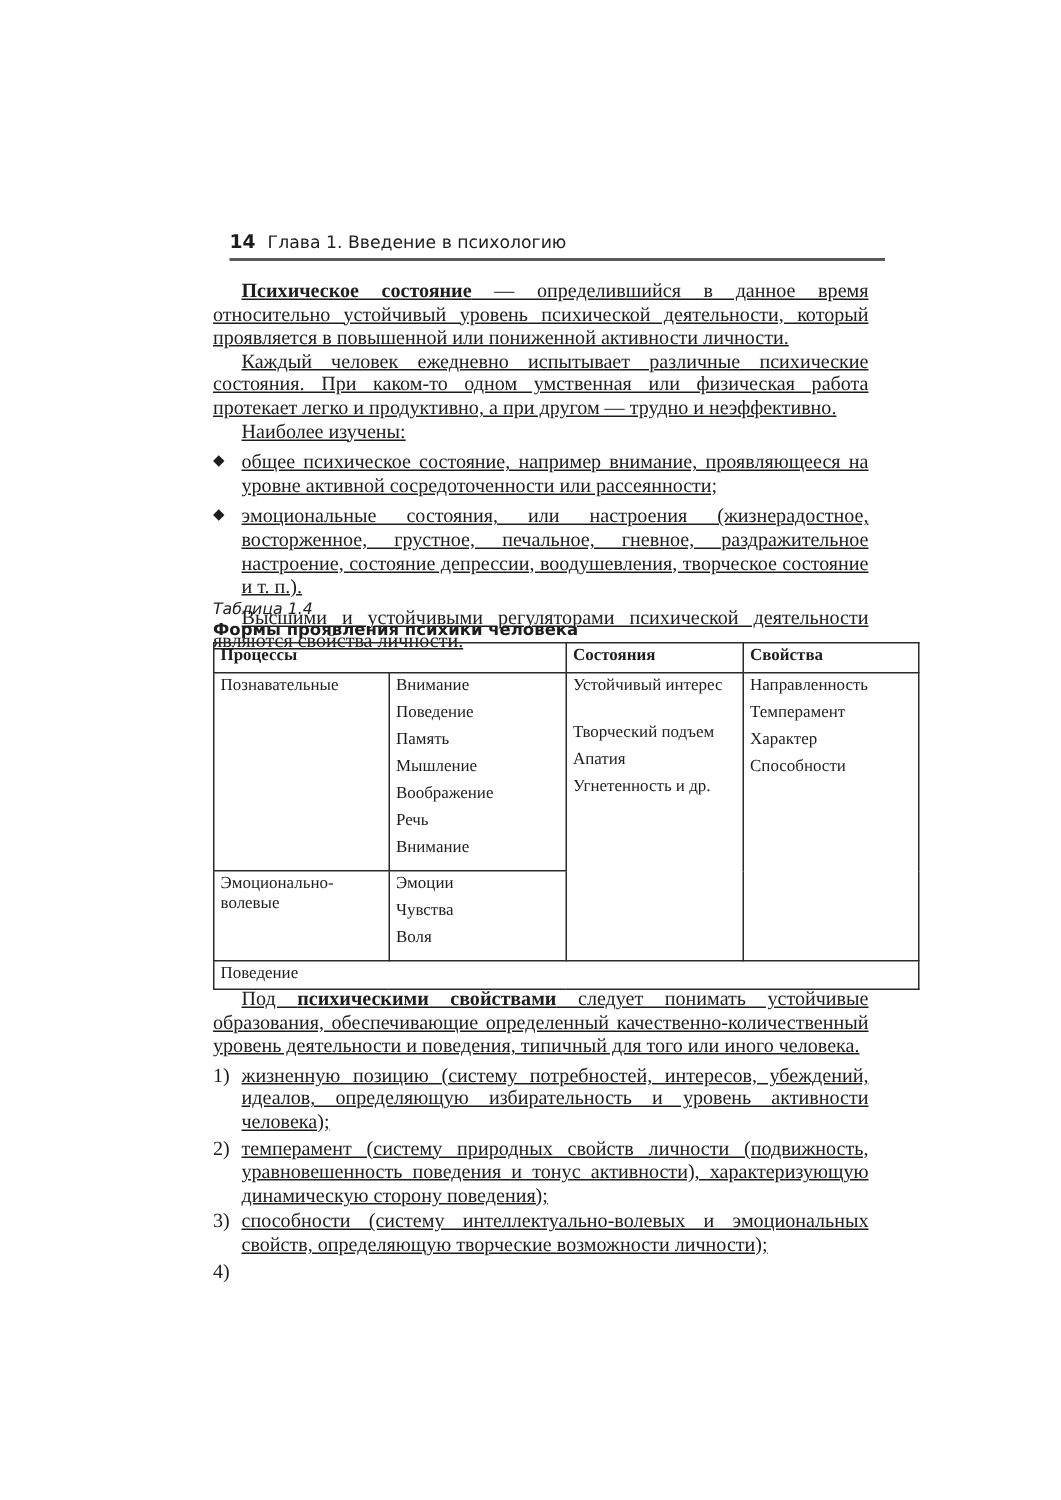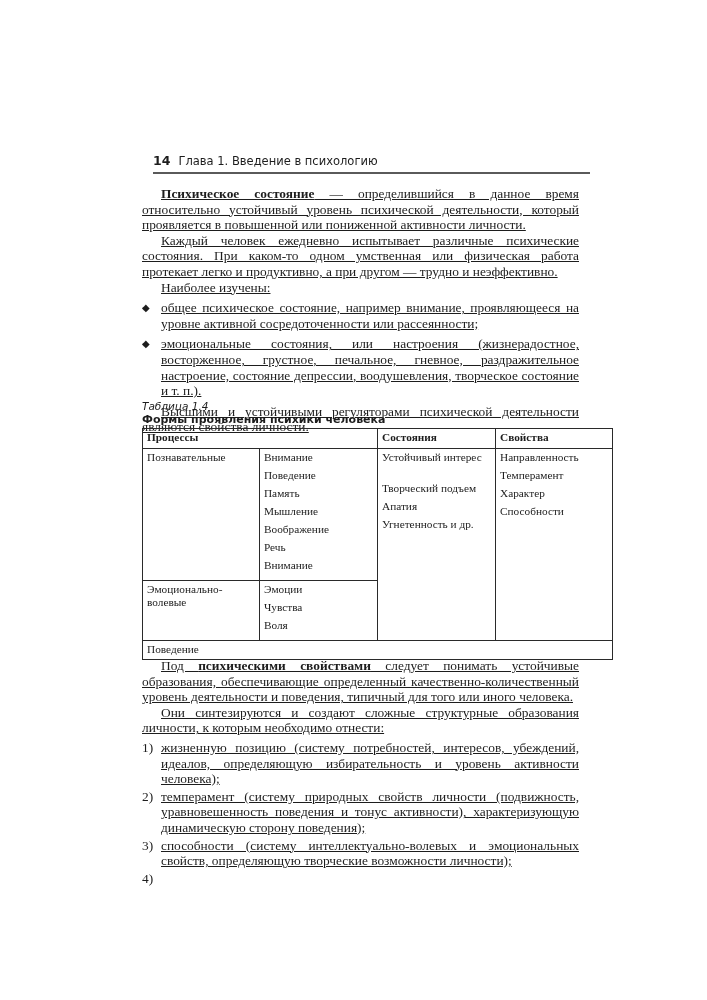--- a/index.html
+++ b/index.html
@@ -98,21 +98,20 @@
       </td>
     </tr>
     <tr>
       <td colspan="4">Поведение</td>
     </tr>
   </tbody>
     </table>
 
   <div class="block body-text" style="top:658px;">
     <p class="para"><span>Под </span><b>психическими свойствами</b><span> следует понимать устойчивые образования, обеспечивающие определенный качественно-количественный уровень деятельности и поведения, типичный для того или иного человека.</span></p>
-    <p class="para">Они синтезируются и создают сложные структурные образования личности, к которым необходимо отнести:</p>
     <ol class="numlist" style="margin-top:4px;">
       <li><span class="marker">1)</span><span>жизненную позицию (систему потребностей, интересов, убеждений, идеалов, определяющую избирательность и уровень активности человека);</span></li>
       <li><span class="marker">2)</span><span>темперамент (систему природных свойств личности (подвижность, уравновешенность поведения и тонус активности), характеризующую динамическую сторону поведения);</span></li>
       <li><span class="marker">3)</span><span>способности (систему интеллектуально-волевых и эмоциональных свойств, определяющую творческие возможности личности);</span></li>
       <li><span class="marker">4)</span></li>
     </ol>
   </div>
 
 </div>
 

